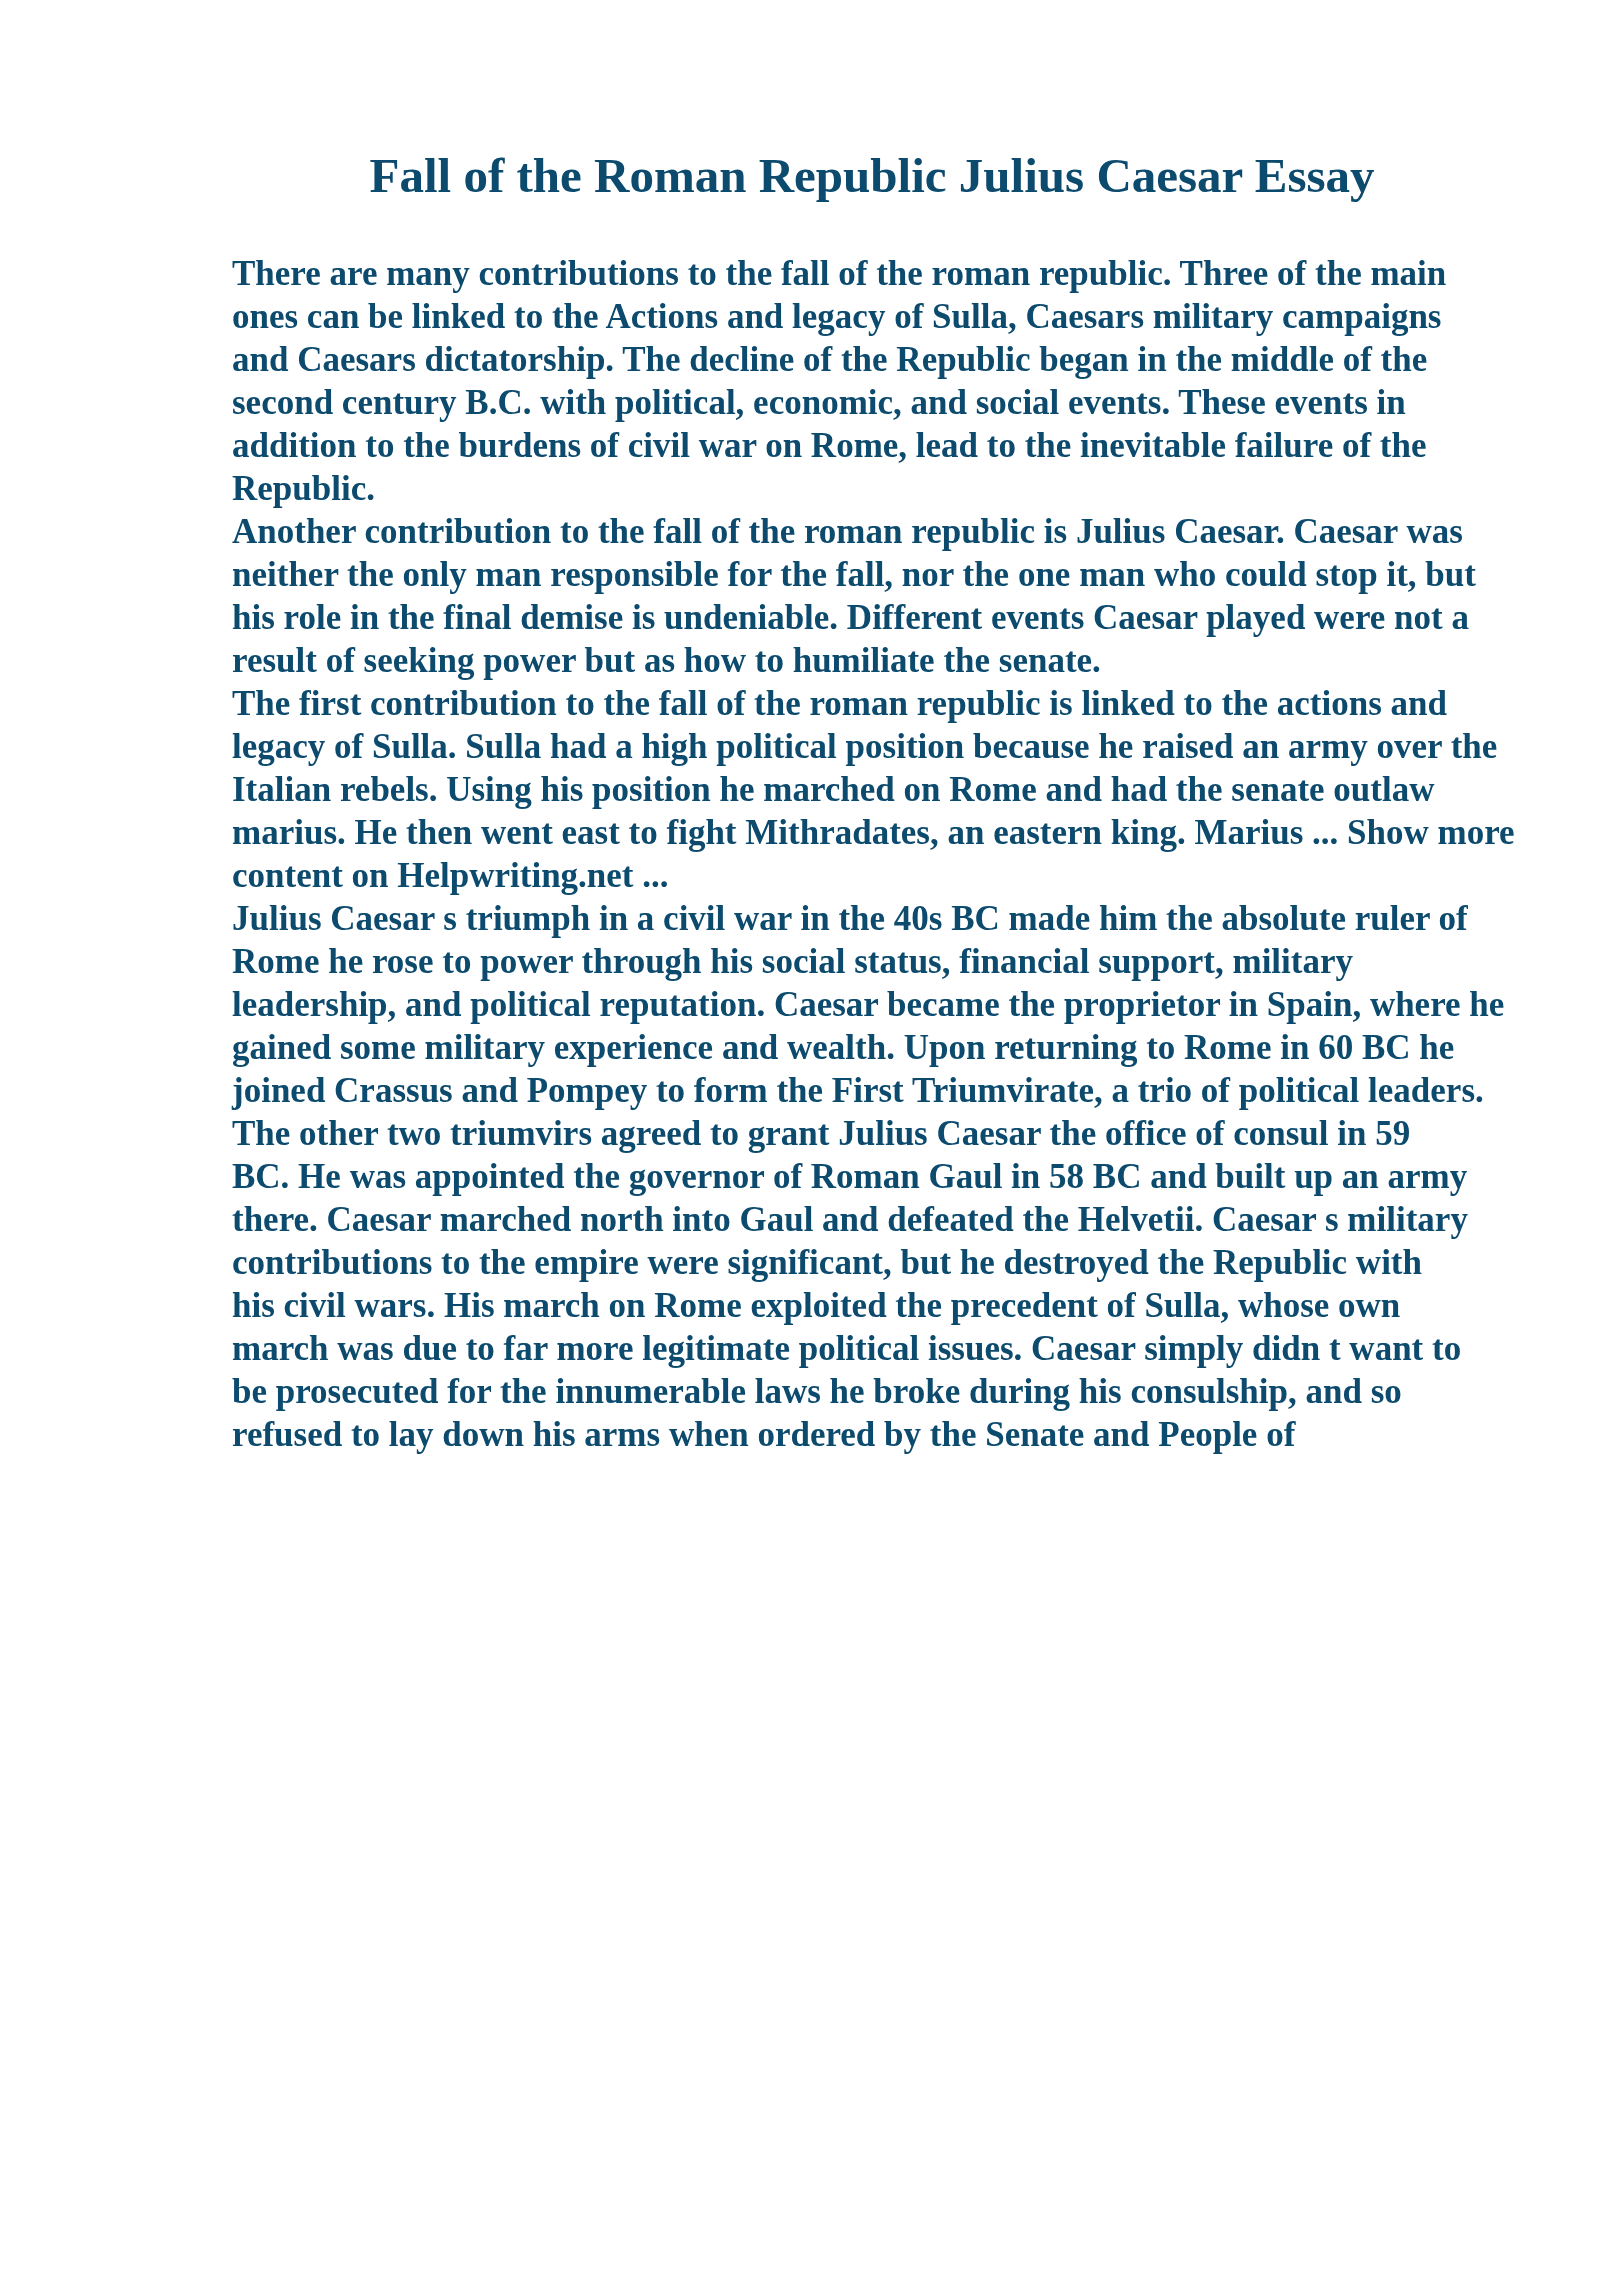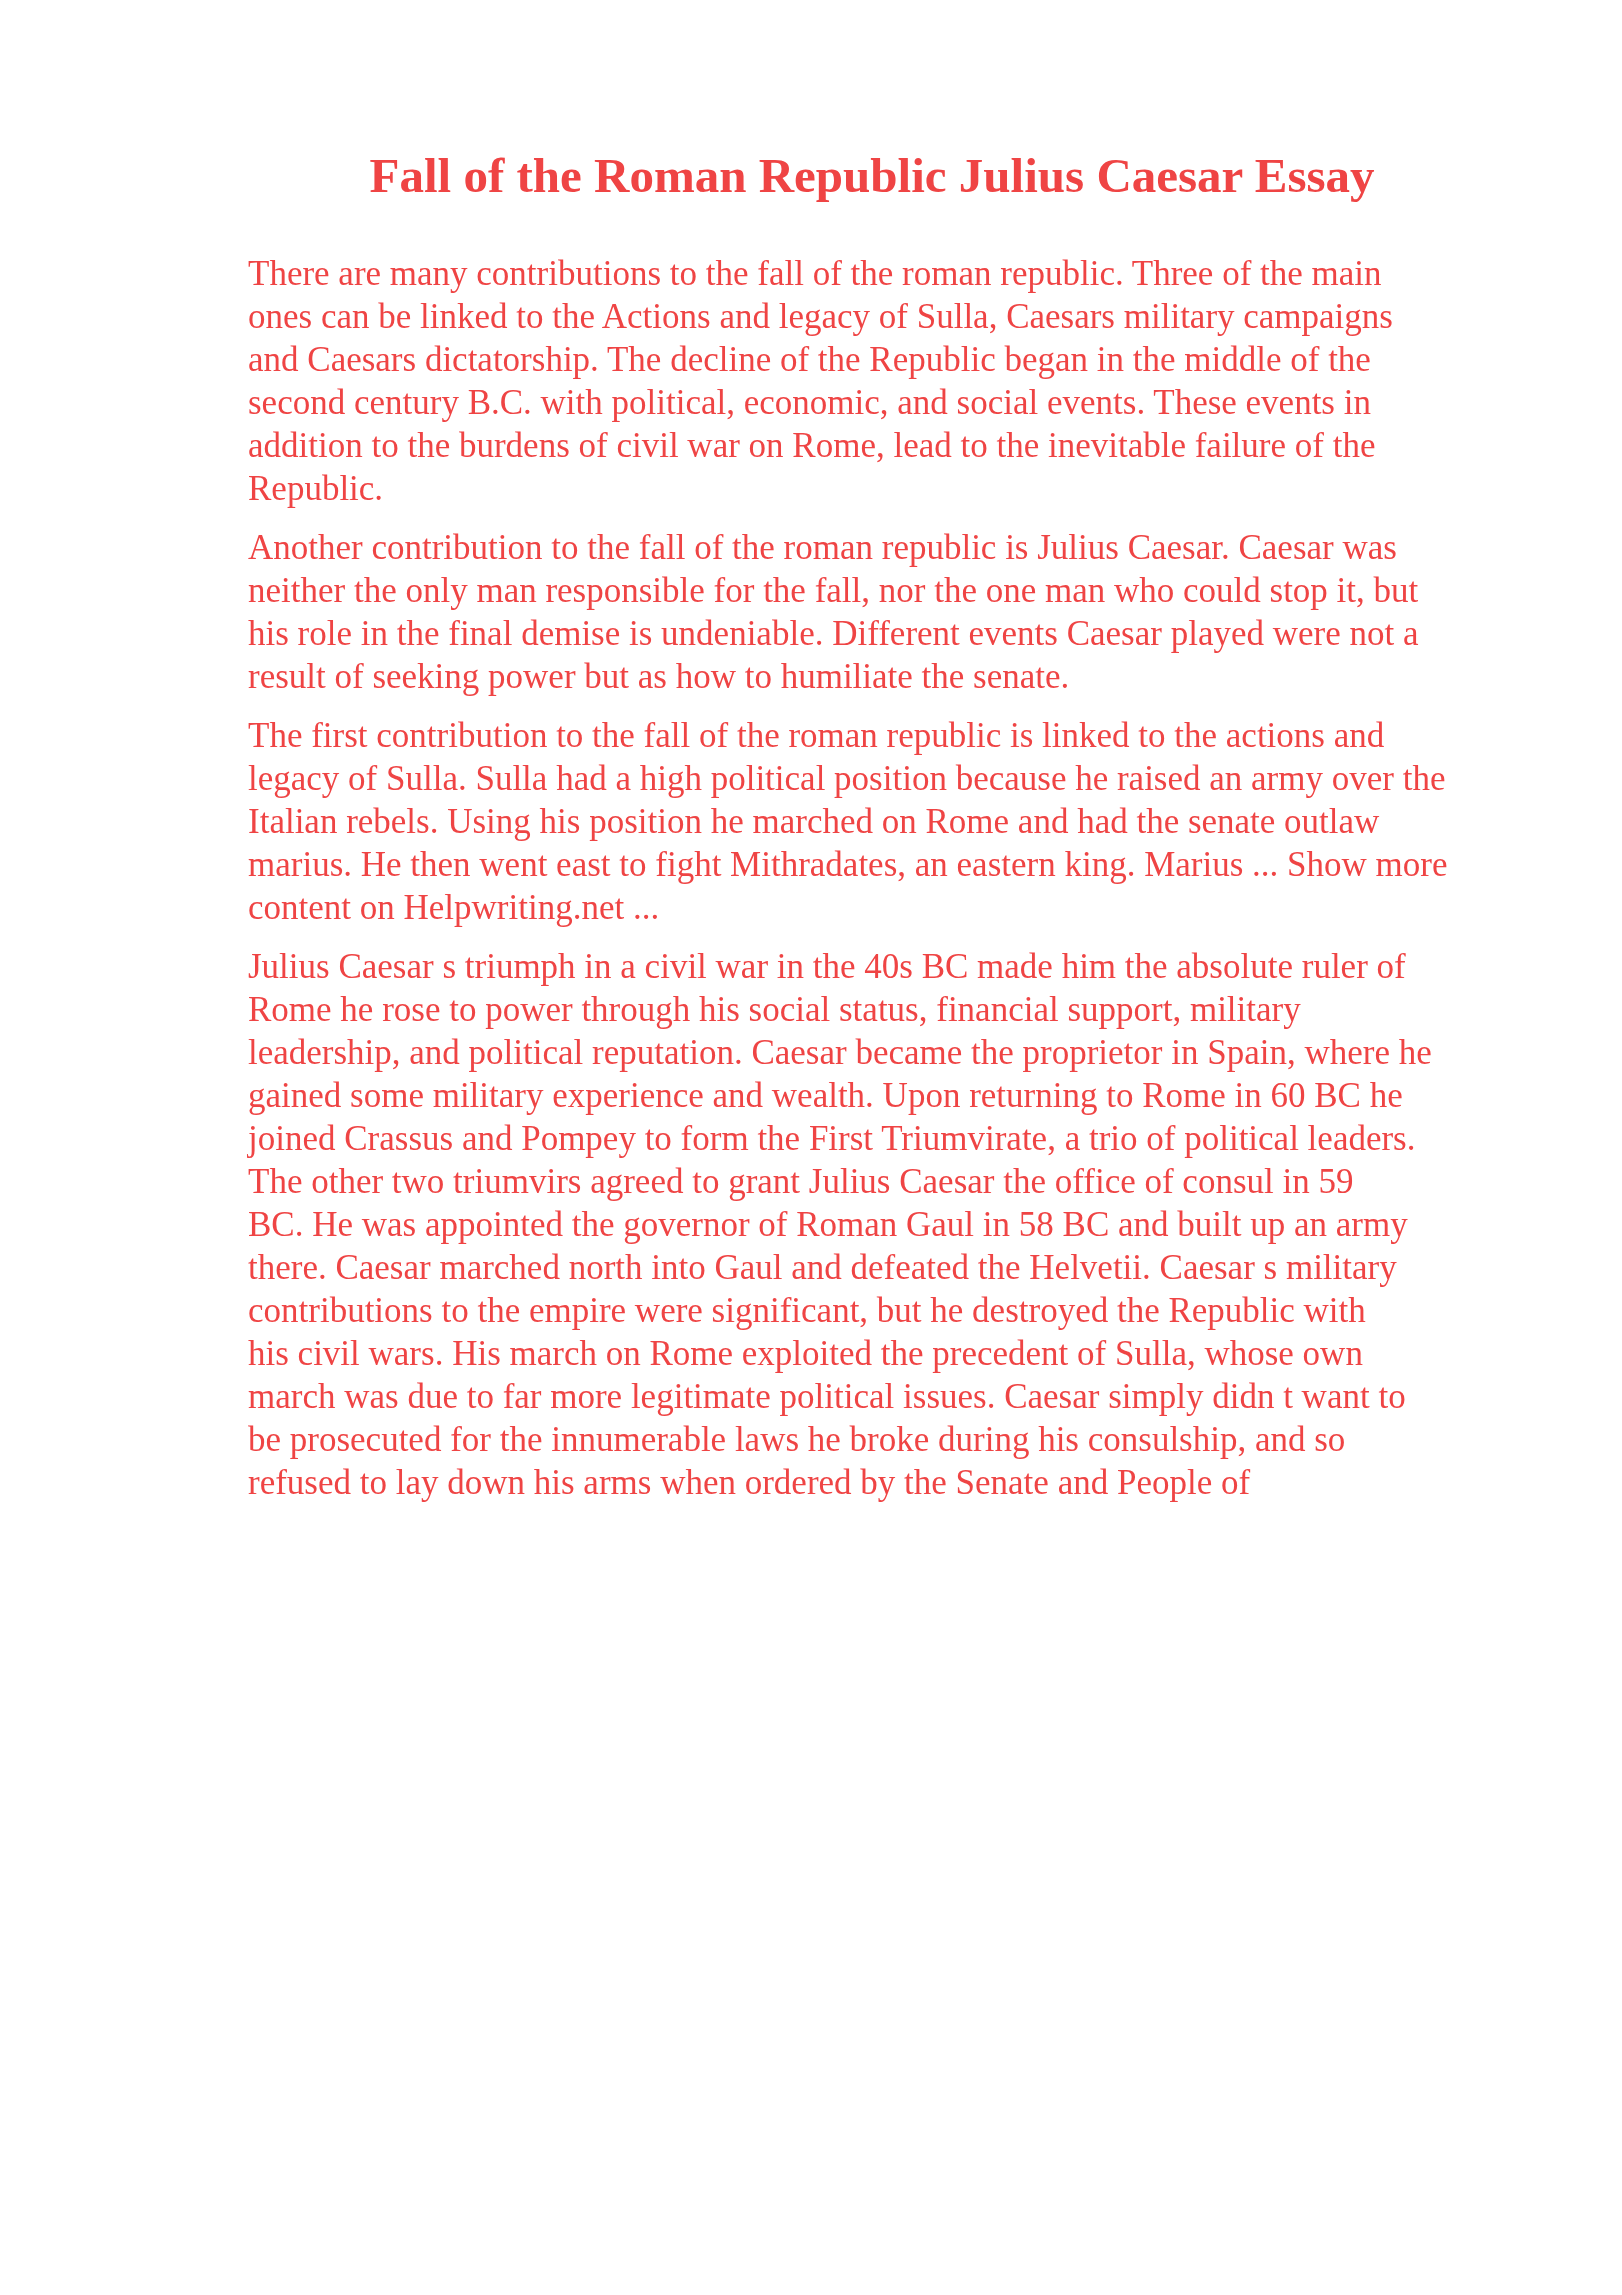--- a/index.html
+++ b/index.html
@@ -5,43 +5,43 @@
   html, body {
     margin: 0;
     padding: 0;
     background: #ffffff;
   }
   .page {
     position: relative;
     width: 1622px;
     height: 2295px;
     background: #ffffff;
-    color: #ef4444;
+    color: #0c4a6e;
     font-family: "Liberation Serif", "DejaVu Serif", serif;
     overflow: hidden;
   }
   .content {
     position: absolute;
     left: 232px;
     top: 145px;
     width: 1280px;
   }
   .essay-title {
     margin: 0 0 45px 0;
     font-size: 49px;
     line-height: 62px;
     font-weight: bold;
     text-align: center;
     white-space: pre;
   }
   .essay-paragraph {
-    margin: 16px;
+    margin: 0;
     font-size: 35px;
     line-height: 43px;
-    font-weight: normal;
+    font-weight: bold;
     white-space: pre; 
     letter-spacing: 0;
   }
 </style>
 </head>
 <body>
 
 <div class="page">
   <div class="content">
     <h1 class="essay-title">Fall of the Roman Republic Julius Caesar Essay</h1>

